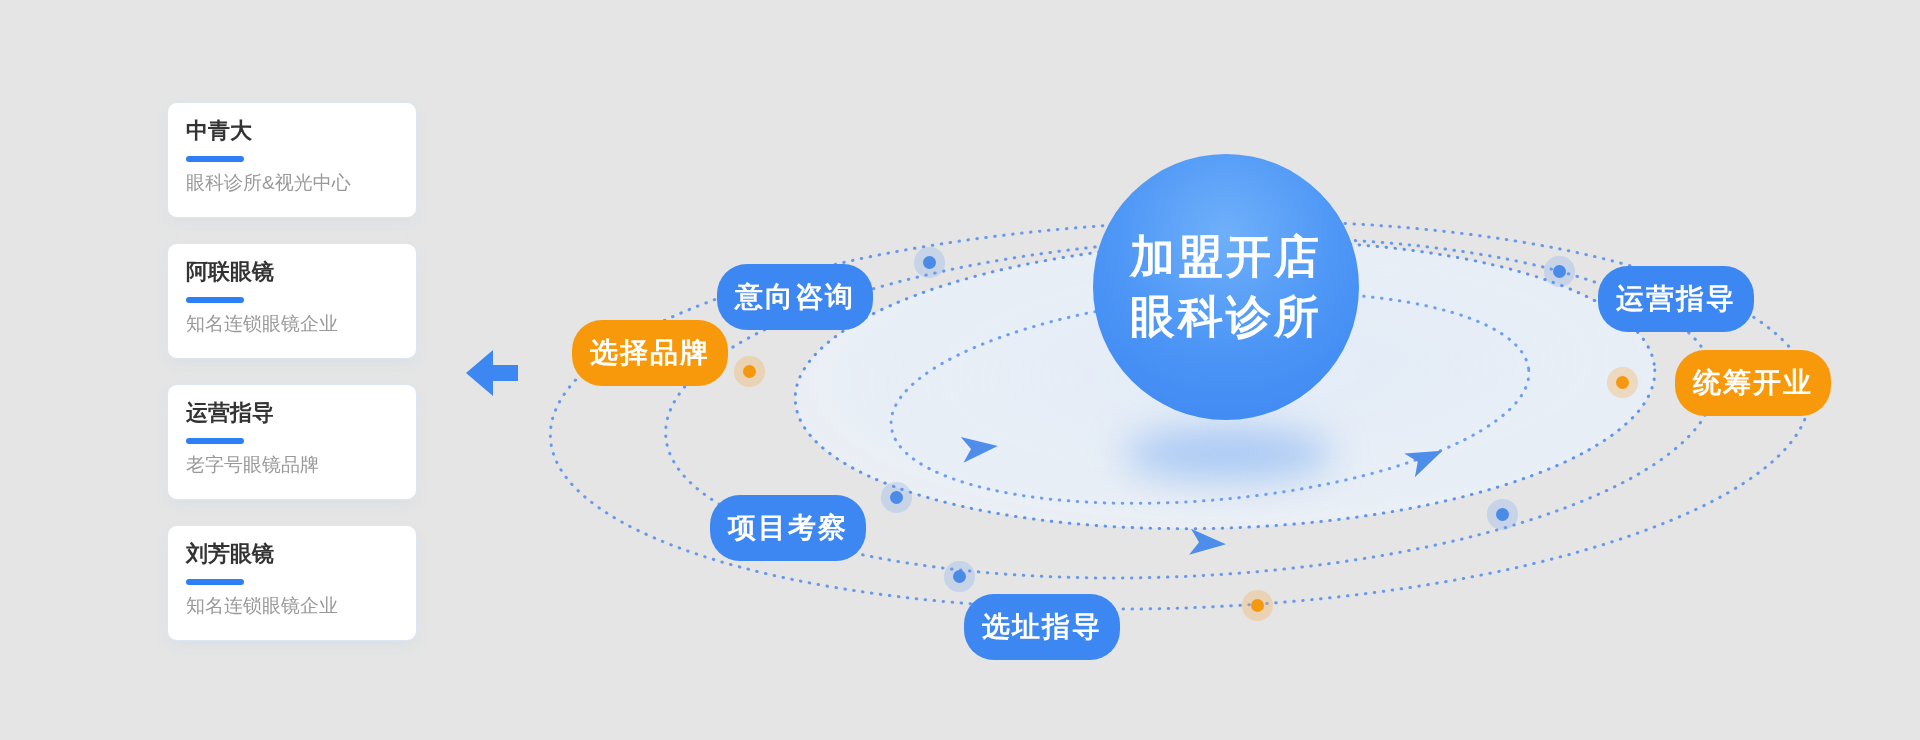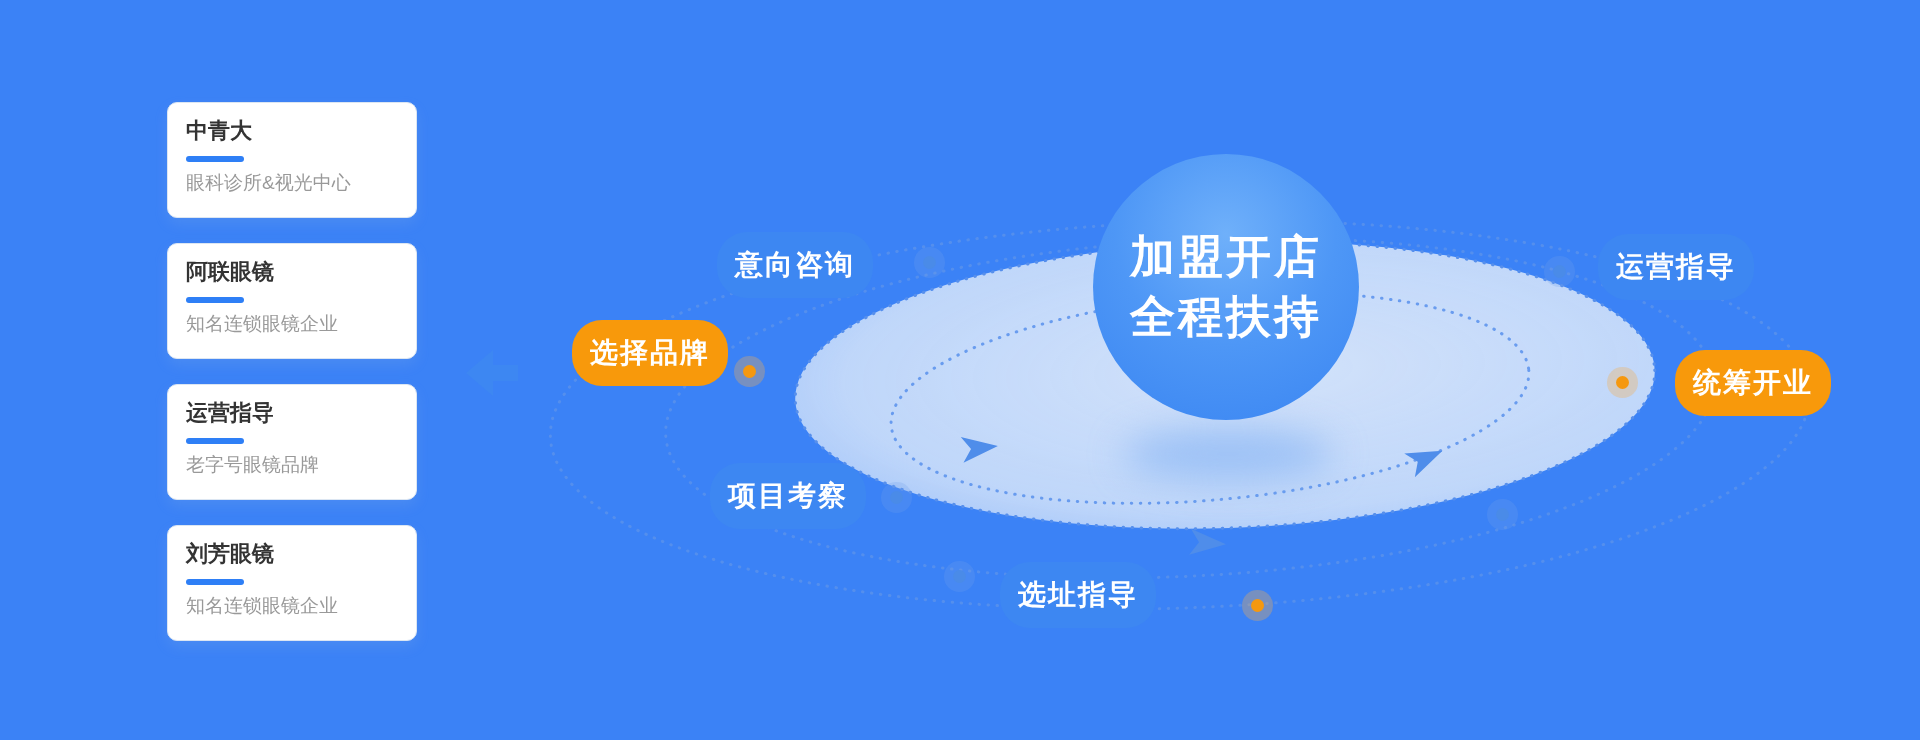--- a/index.html
+++ b/index.html
@@ -1,18 +1,18 @@
 <!DOCTYPE html>
 <html style="--blue: #3D87F2; --orange: #F8990B; --line: #5890EC; --arrow: #4F8DEA; --card-bar: #2E7FF6; --card-border: #DCE6F2; --title: #333333; --subtitle: #999999;"><head>
 <meta charset="utf-8">
 <style>
   html,body { margin:0; padding:0; background:#fff; }
   .stage {
     position:relative; width:1920px; height:740px; overflow:hidden;
-    background:#3b82f6; font-family:"Liberation Sans", sans-serif;
+    background:#e5e5e5; font-family:"Liberation Sans", sans-serif;
   }
   svg.orbits { position:absolute; left:0; top:0; }
 
   
   .cards { position:absolute; left:167px; top:102px; display:flex; flex-direction:column; gap:25px; }
   .card {
     box-sizing:border-box; width:250px; height:116px;
     background:#fff; border:1px solid var(--card-border);
     border-radius:10px; padding:15px 18px;
     box-shadow:0 6px 14px rgba(170,195,230,0.14);
@@ -37,26 +37,26 @@
     color:#fff; font-weight:bold; font-size:45px; letter-spacing:3px; line-height:60px;
     text-align:center;
   }
 
   
   .pill {
     position:absolute; width:156px; height:66px; border-radius:30px;
     display:flex; align-items:center; justify-content:center;
     color:#fff; font-size:28px; font-weight:bold; letter-spacing:2px; white-space:nowrap;
   }
-  .pill--blue { background:var(--blue); }
+  .pill--blue { background:var(--blue);margin-top:32px; }
   .pill--orange { background:var(--orange); }
   .pos-yixiang  { left:717px;  top:232px; }
   .pos-xuanze   { left:572px;  top:320px; }
   .pos-xiangmu  { left:710px;  top:463px; }
-  .pos-xuanzhi  { left:1000px; top:562px;text-align:right; }
+  .pos-xuanzhi  { left:964px; top:562px;text-align:right; }
   .pos-peihuo   { left:1295px; top:570px; }
   .pos-renyuan  { left:1553px; top:493px; }
   .pos-tongchou { left:1675px; top:350px; }
   .pos-yunying  { left:1598px; top:234px; }
 
   
   .dot { position:absolute; width:13px; height:13px; border-radius:50%; }
   .dot--blue   { background:#4A8BE8; box-shadow:0 0 0 9px rgba(110,160,235,0.25); }
   .dot--orange { background:#F5980F; box-shadow:0 0 0 9px rgba(246,173,77,0.32); }
   .d1 { left:923px;  top:256px; }
@@ -118,21 +118,21 @@
     </div>
   </div>
 
   <svg class="flow-arrow" width="52" height="46" viewBox="0 0 52 46">
     <polygon points="0,23 27,0 27,15 52,15 52,31 27,31 27,46" style="fill:var(--blue)"></polygon>
   </svg>
 
   <div class="sphere-shadow"></div>
   <div class="sphere">
     <div>加盟开店</div>
-    <div>全程扶持</div>
+    <div>眼科诊所</div>
   </div>
 
   <div class="pill pill--blue pos-yixiang">意向咨询</div>
   <div class="pill pill--orange pos-xuanze">选择品牌</div>
   <div class="pill pill--blue pos-xiangmu">项目考察</div>
   <div class="pill pill--blue pos-xuanzhi">选址指导</div>
   <div class="pill pill--orange pos-tongchou">统筹开业</div>
   <div class="pill pill--blue pos-yunying">运营指导</div>
 
   <span class="dot dot--blue d1"></span>

